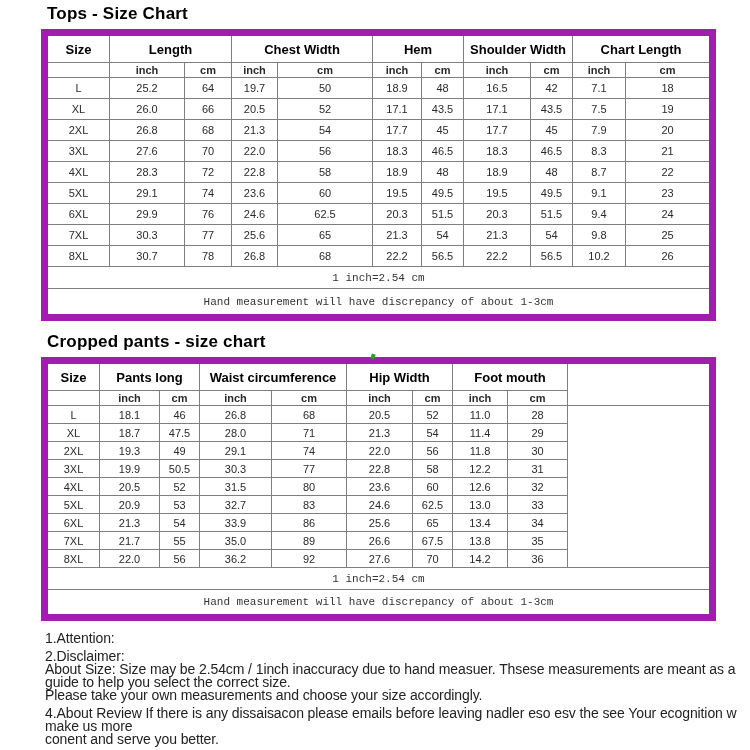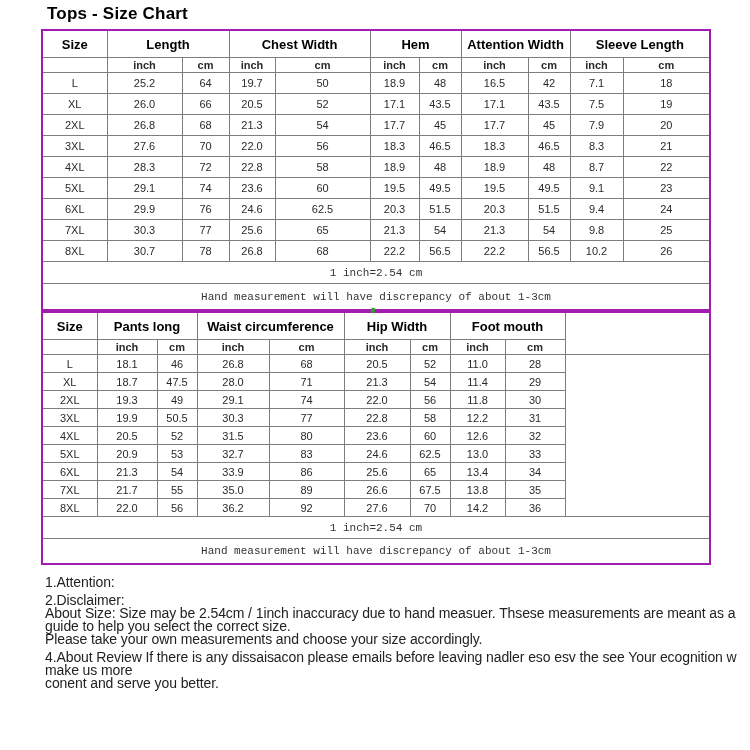--- a/index.html
+++ b/index.html
@@ -11,21 +11,21 @@
   .section { margin-left:41px; width:668px; }
   h2.chart-title {
     font-size:17px; font-weight:bold; color:#000;
     margin:0 0 5px 6px; letter-spacing:0.2px;
   }
   .title-top { padding-top:4px; }
   .title-pants { padding-top:11px; }
   .tbl-wrap { position:relative; }
   table.size-table {
     border-collapse:collapse; table-layout:fixed; width:668px;
-    border:2px solid #a21caf;
+    border:7px solid #a21caf;
   }
   table.size-table th, table.size-table td {
     border:1px solid #7e7e7e; text-align:center; vertical-align:middle;
     padding:0; overflow:hidden; white-space:nowrap;
   }
   th.group { height:26px; font-size:13px; font-weight:bold; color:#000; }
   tr.units-row th { height:14px; font-size:11px; font-weight:bold; color:#2a2a2a; }
   tbody.data td { font-size:11px; font-weight:normal; color:#2a2a2a; }
   table.t1 tbody.data td { height:20px; }
   table.t2 tbody.data td { height:17px; }
@@ -69,22 +69,22 @@
               <col style="width: 42px;">
               <col style="width: 53px;">
               <col style="width: 87px;">
             </colgroup>
             <thead>
               <tr>
                 <th class="group" colspan="1">Size</th>
                 <th class="group" colspan="2">Length</th>
                 <th class="group" colspan="2">Chest Width</th>
                 <th class="group" colspan="2">Hem</th>
-                <th class="group" colspan="2">Attention Width</th>
-                <th class="group" colspan="2">Sleeve Length</th>
+                <th class="group" colspan="2">Shoulder Width</th>
+                <th class="group" colspan="2">Chart Length</th>
               </tr>
               <tr class="units-row">
                 <th></th>
                 <th>inch</th>
                 <th>cm</th>
                 <th>inch</th>
                 <th>cm</th>
                 <th>inch</th>
                 <th>cm</th>
                 <th>inch</th>
@@ -219,20 +219,21 @@
               <tr class="fn fn1">
                 <td colspan="11">Hand measurement will have discrepancy of about 1-3cm</td>
               </tr>
             </tfoot>
           </table>
         </div>
     </div>
   </div>
 
   <div class="section">
+    <h2 class="chart-title title-pants">Cropped pants - size chart</h2>
     <div class="tbl-wrap">
       <span class="artifact" style="background: rgb(47, 158, 47);"></span>
       <div id="table-1">
           <table class="size-table t2">
             <colgroup>
               <col style="width: 55px;">
               <col style="width: 60px;">
               <col style="width: 40px;">
               <col style="width: 72px;">
               <col style="width: 75px;">

